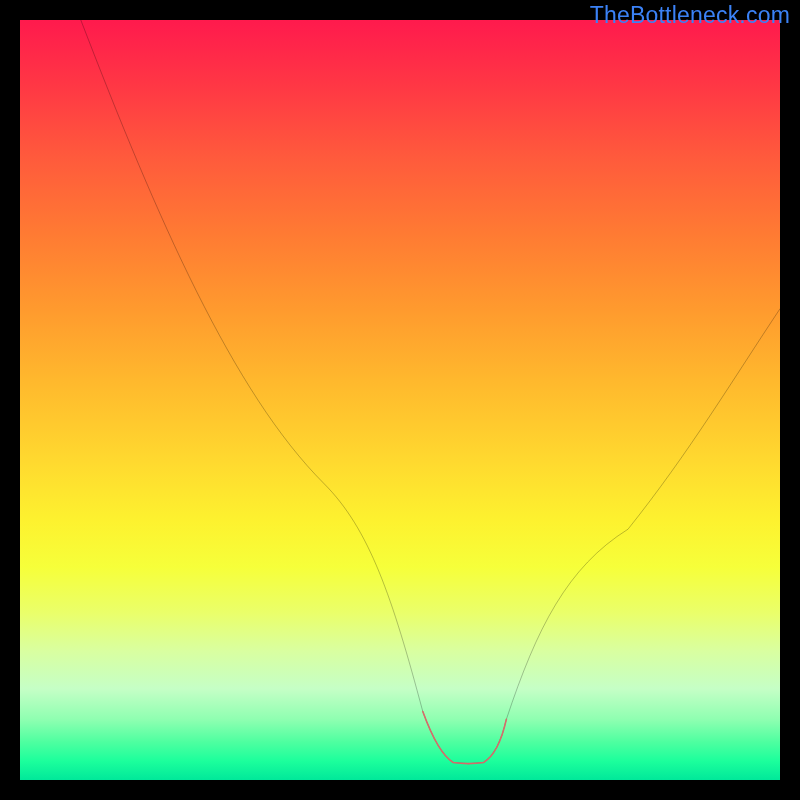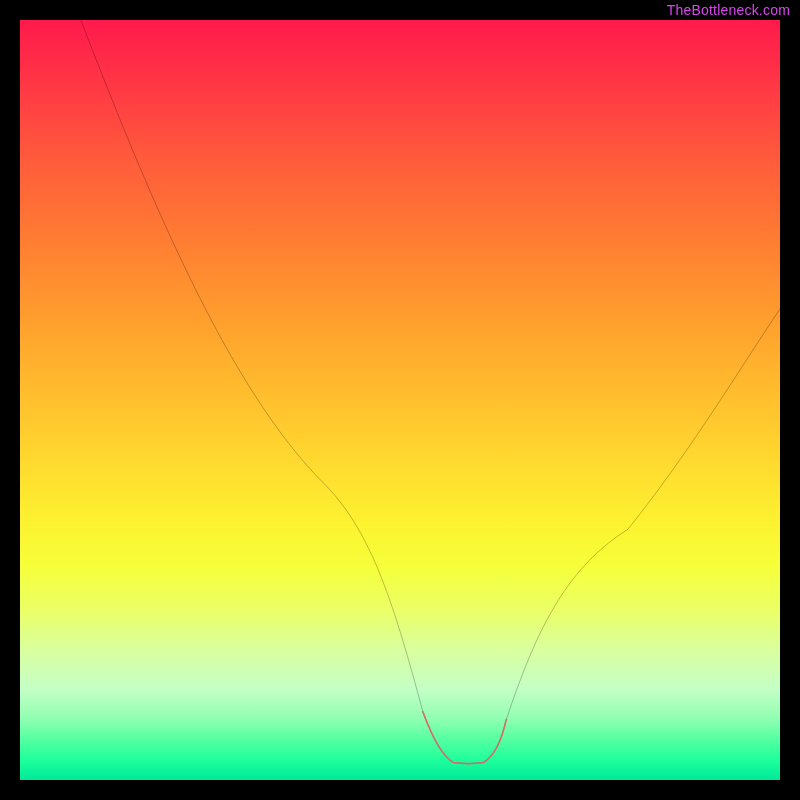--- a/index.html
+++ b/index.html
@@ -46,22 +46,22 @@
     left: 0;
     top: 0;
     width: 760px;
     height: 760px;
     overflow: visible;
   }
   .attribution {
     position: absolute;
     top: 2px;
     right: 10px;
-    color: #d946ef;
-    font-size: 14px;
+    color: #3b82f6;
+    font-size: 23px;
     letter-spacing: 0.2px;
   }
 </style>
 </head>
 <body>
 
 <div class="frame">
 
   <div class="plot-area">
 

